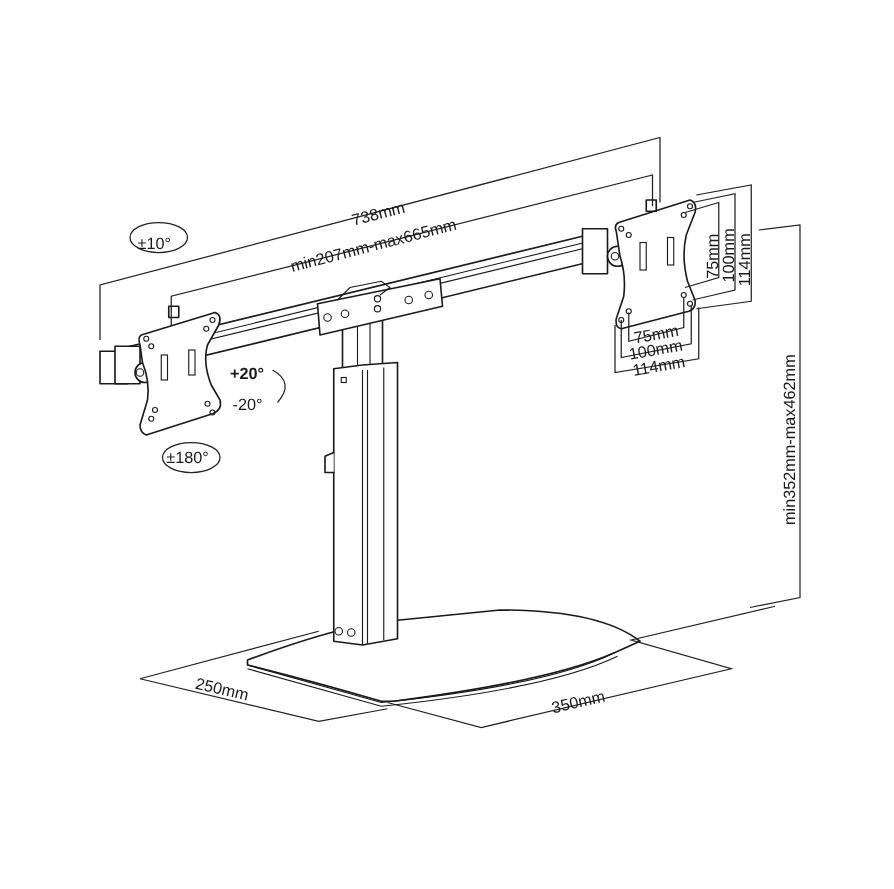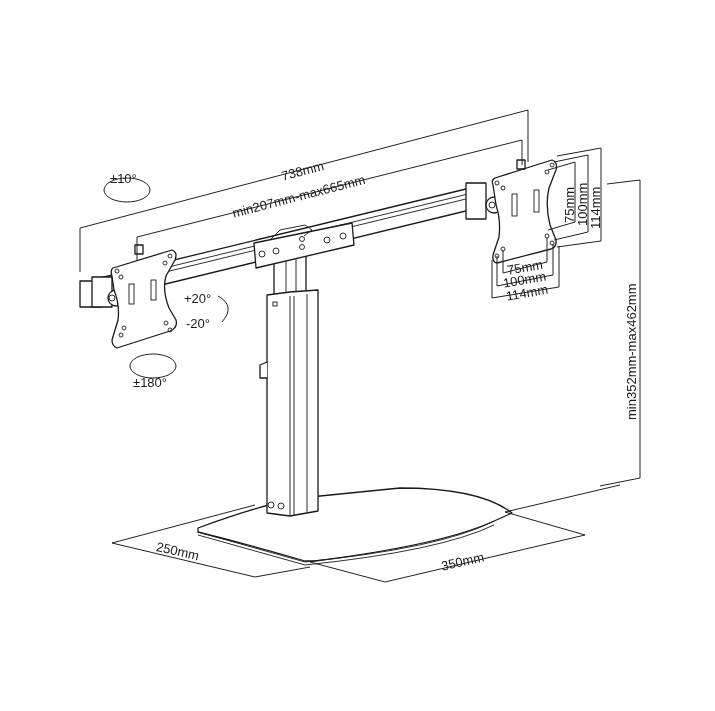--- a/index.html
+++ b/index.html
@@ -131,24 +131,24 @@
     <g>
       <ellipse class="dim" cx="127" cy="190" rx="23" ry="12"></ellipse>
       <path class="dim" d="M218,296 Q236,306 222,322"></path>
       <ellipse class="dim" cx="153" cy="366" rx="23" ry="12"></ellipse>
     </g>
   </svg>
 
   <div class="lbl" style="left:280px; top:170px; transform:rotate(-14.5deg);">738mm</div>
   <div class="lbl" style="left:231px; top:207px; transform:rotate(-14.5deg);">min207mm-max665mm</div>
 
-  <div class="lbl" style="left:110px; top:172px;">±10°</div>
-  <div class="lbl" style="left:184px; top:292px;">+20°</div>
+  <div class="lbl" style="left:110px; top:188px;">±10°</div>
+  <div class="lbl" style="left:184px; top:292px;font-weight:bold;">+20°</div>
   <div class="lbl" style="left:186px; top:317px;text-align:center;">-20°</div>
-  <div class="lbl" style="left:133px; top:376px;">±180°</div>
+  <div class="lbl" style="left:133px; top:359px;">±180°</div>
 
   <div class="lbl" style="left:563px; top:223px; transform:rotate(-90deg);">75mm</div>
   <div class="lbl" style="left:576px; top:226px; transform:rotate(-90deg);">100mm</div>
   <div class="lbl" style="left:589px; top:229px; transform:rotate(-90deg);">114mm</div>
 
   <div class="lbl" style="left:506px; top:264px; transform:rotate(-10deg);">75mm</div>
   <div class="lbl" style="left:502px; top:277px; transform:rotate(-10deg);">100mm</div>
   <div class="lbl" style="left:505px; top:290px; transform:rotate(-10deg);">114mm</div>
 
   <div class="lbl" style="left:625px; top:420px; transform:rotate(-90deg);">min352mm-max462mm</div>

